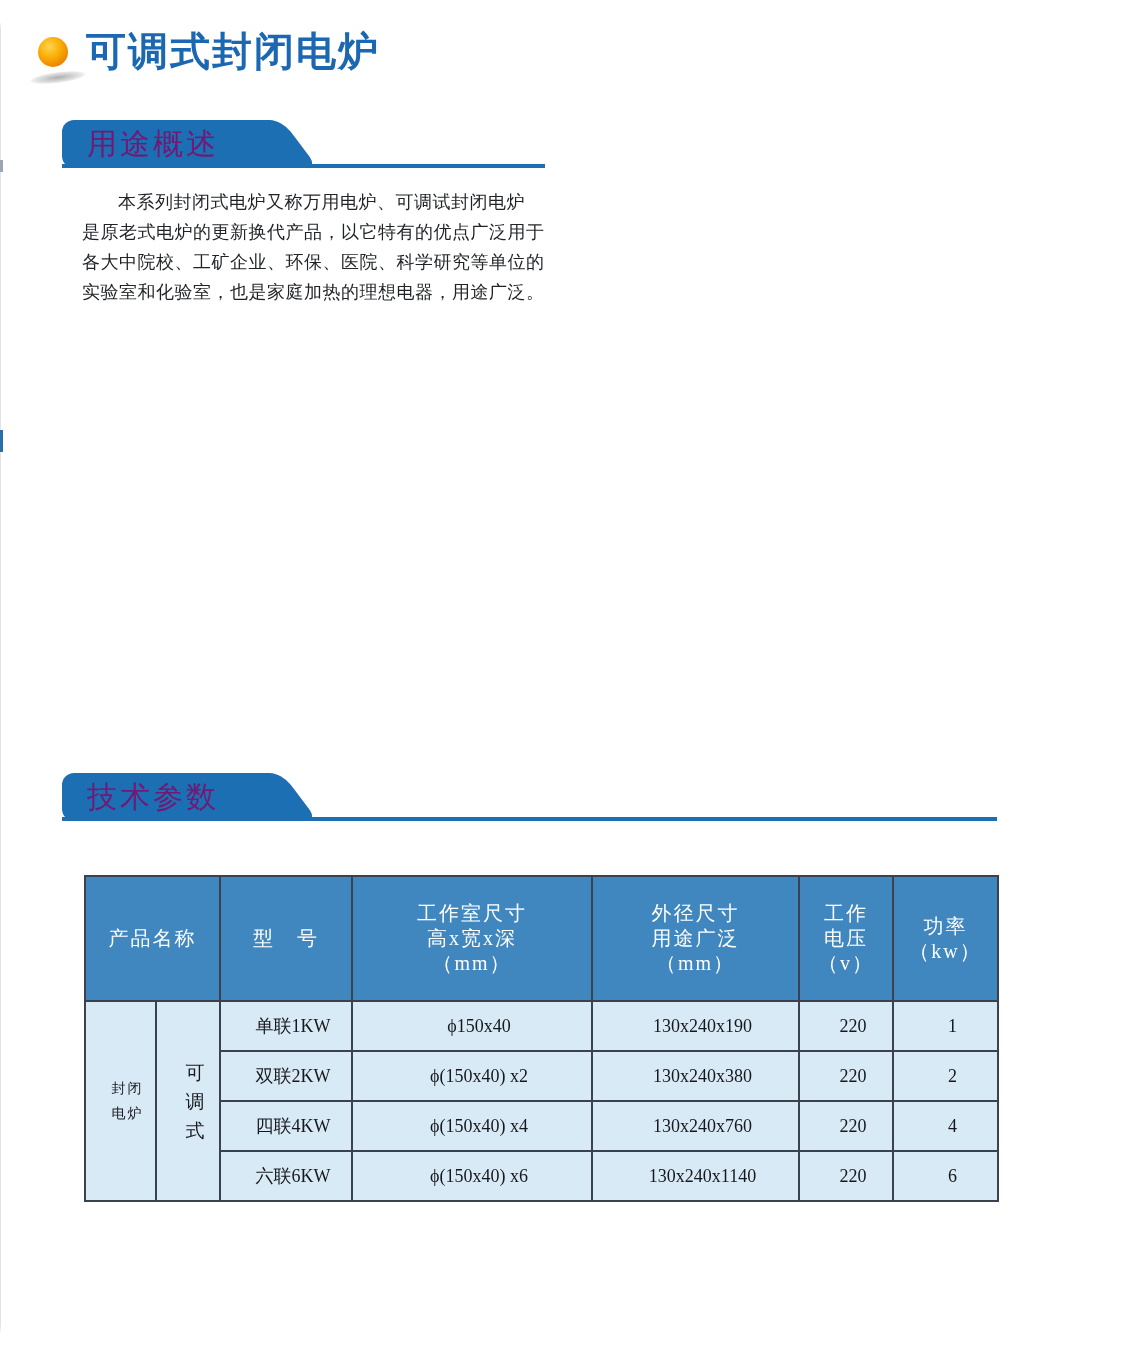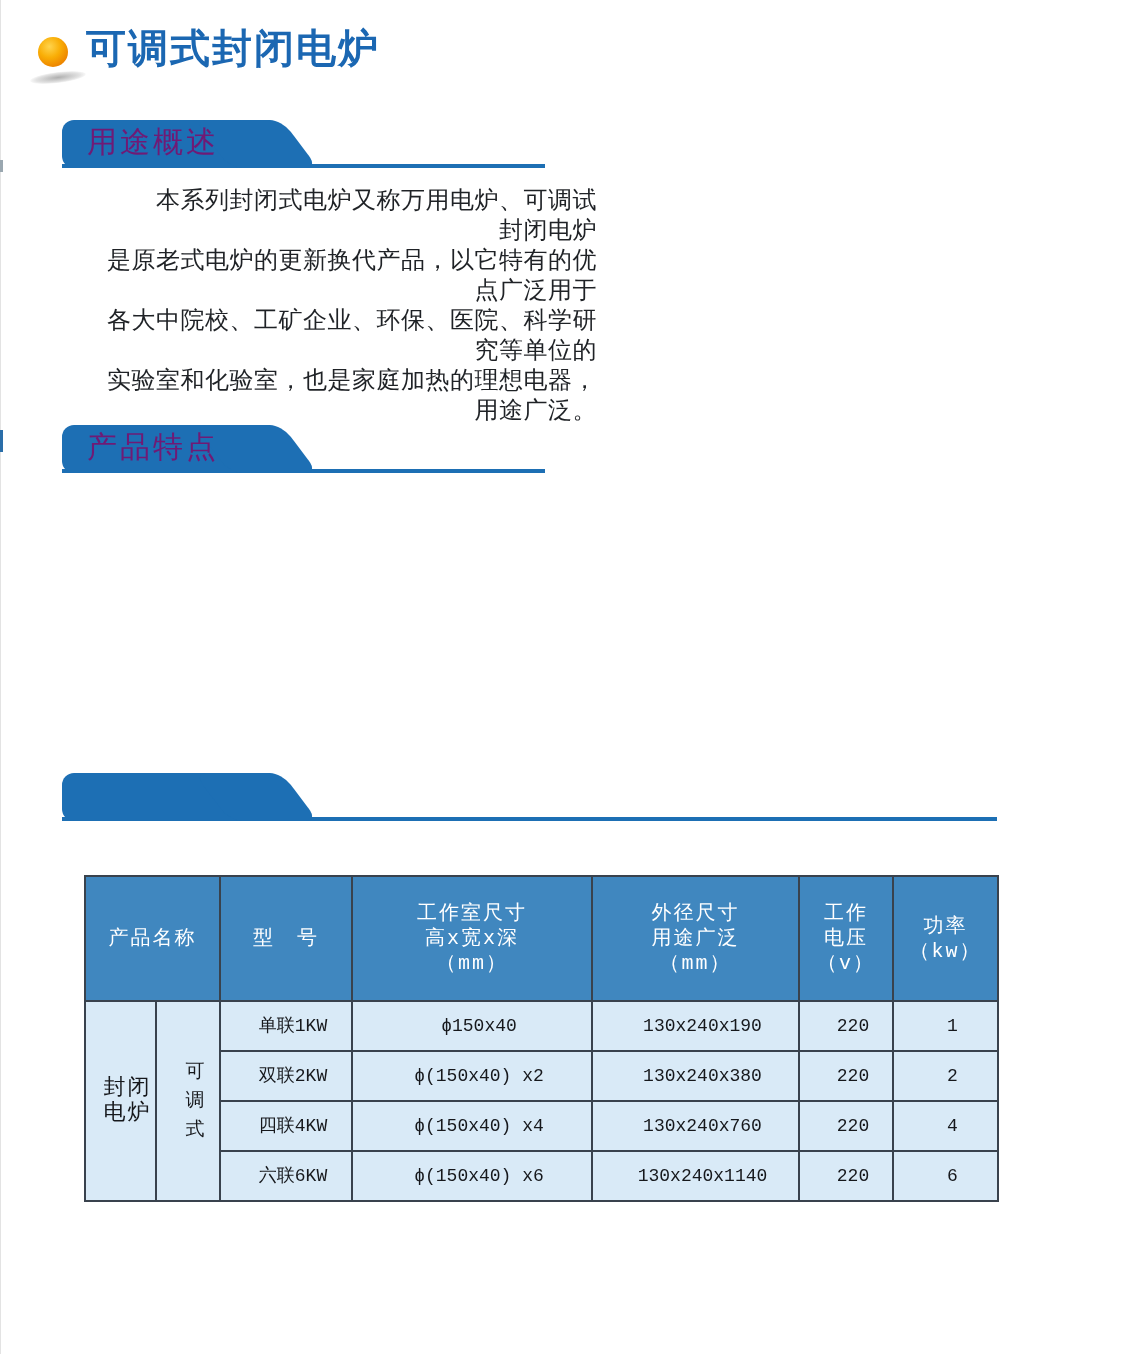--- a/index.html
+++ b/index.html
@@ -9,22 +9,23 @@
     --table-body-blue:#d9eaf7;
     --grid-line:#39424d;
     --text-dark:#1f2226;
   }
   html,body{margin:0;padding:0;background:#ffffff;}
   .page{
     position:relative;
     width:1124px;height:1354px;
     background:#ffffff;
     overflow:hidden;
-    font-family:Liberation Mono, monospace;
+    font-family:Liberation Serif, serif;
     color:var(--text-dark);
+    border-radius:29px;
   }
 
   
   .edge-line{position:absolute;left:0;top:0;width:1px;height:1354px;background:#e3e3e3;}
   .edge-notch-gray{position:absolute;left:0;top:160px;width:3px;height:12px;background:#9aa7b0;}
   .edge-notch-blue{position:absolute;left:0;top:430px;width:3px;height:22px;background:#2a6ea9;}
 
   
   .title-row{position:absolute;left:38px;top:30px;height:44px;display:flex;align-items:center;}
   .sphere{
@@ -55,22 +56,22 @@
   .sec-title{
     position:absolute;left:25px;top:0;z-index:2;
     color:#701a75;font-size:30px;line-height:48px;letter-spacing:3px;white-space:nowrap;
   }
 
   
   .body-text{
     position:absolute;margin:0;white-space:pre-line;color:var(--text-dark);
   }
   .para-overview{
-    left:92px;top:187px;width:505px;
-    font-size:24px;line-height:30px;letter-spacing:0.5px;text-indent:2em;text-align:right;
+    left:82px;top:187px;width:505px;
+    font-size:18px;line-height:30px;letter-spacing:0.5px;text-indent:2em;
   }
   .para-features{
     left:62px;top:503px;width:515px;
     font-size:20px;line-height:32px;letter-spacing:1.5px;
   }
 
   
   .spec-table{
     position:absolute;left:84px;top:875px;width:913px;
     border-collapse:collapse;table-layout:fixed;
@@ -83,21 +84,21 @@
   .spec-table thead tr{height:125px;}
   .spec-table tbody tr{height:50px;}
   .spec-table th{
     background:var(--table-header-blue);color:#ffffff;
     font-weight:400;font-size:20px;line-height:25px;letter-spacing:2px;
   }
   .spec-table td{
     background:var(--table-body-blue);color:#16181c;
     font-size:18px;line-height:22px;padding-left:14px;
   }
-  td.cat-cell{font-size:22px;line-height:25px;letter-spacing:2px;}
+  td.cat-cell{font-size:14px;line-height:25px;letter-spacing:2px;}
   td.subcat-cell{font-size:19px;line-height:29px;}
 </style>
 </head>
 <body>
 
 <div class="page">
 
   <div class="edge-line"></div>
   <div class="edge-notch-gray"></div>
   <div class="edge-notch-blue"></div>
@@ -110,29 +111,25 @@
   <div class="sec-head" style="left:62px;top:120px;width:483px;">
     <div class="sec-line"></div>
     <div class="sec-tab"></div>
     <span class="sec-title">用途概述</span>
   </div>
   <p class="body-text para-overview">本系列封闭式电炉又称万用电炉、可调试封闭电炉
 是原老式电炉的更新换代产品，以它特有的优点广泛用于
 各大中院校、工矿企业、环保、医院、科学研究等单位的
 实验室和化验室，也是家庭加热的理想电器，用途广泛。</p>
 
-  <div class="sec-head" style="left:62px;top:425px;width:483px;">
-    <div class="sec-line"></div>
-    <div class="sec-tab"></div>
-    <span class="sec-title">产品特点</span>
-  </div>
 
   <div class="sec-head" style="left:62px;top:773px;width:935px;">
     <div class="sec-line"></div>
     <div class="sec-tab"></div>
+    <span class="sec-title">技术参数</span>
   </div>
 
   <table class="spec-table">
     <colgroup>
       <col style="width:71px">
         <col style="width:64px">
         <col style="width:132px">
       <col style="width:240px">
         <col style="width:207px">
         <col style="width:94px">

